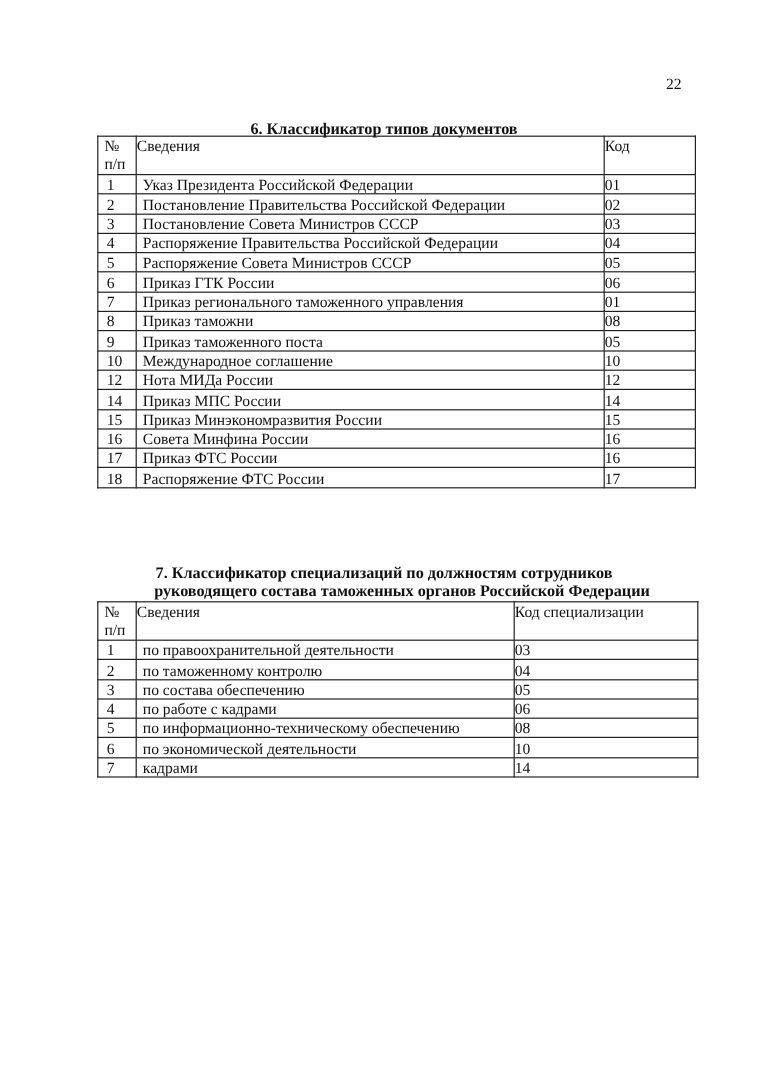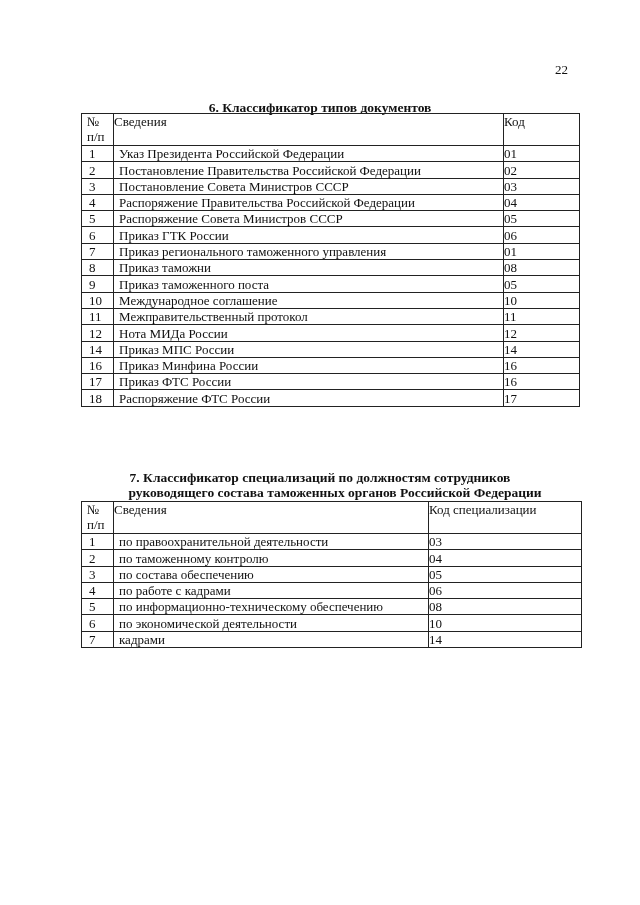--- a/index.html
+++ b/index.html
@@ -99,37 +99,37 @@
         <td class="num">9</td>
         <td class="info">Приказ таможенного поста</td>
         <td class="code">05</td>
       </tr>
       <tr>
         <td class="num">10</td>
         <td class="info">Международное соглашение</td>
         <td class="code">10</td>
       </tr>
       <tr>
-        <td class="num">11</td>
-        <td class="info">Межправительственный протокол</td>
-        <td class="code">11</td>
-      </tr>
-      <tr>
         <td class="num">12</td>
         <td class="info">Нота МИДа России</td>
         <td class="code">12</td>
       </tr>
       <tr>
         <td class="num">14</td>
         <td class="info">Приказ МПС России</td>
         <td class="code">14</td>
       </tr>
       <tr>
+        <td class="num">15</td>
+        <td class="info">Приказ Минэкономразвития России</td>
+        <td class="code">15</td>
+      </tr>
+      <tr>
         <td class="num">16</td>
-        <td class="info">Приказ Минфина России</td>
+        <td class="info">Совета Минфина России</td>
         <td class="code">16</td>
       </tr>
       <tr>
         <td class="num">17</td>
         <td class="info">Приказ ФТС России</td>
         <td class="code">16</td>
       </tr>
       <tr>
         <td class="num">18</td>
         <td class="info">Распоряжение ФТС России</td>

